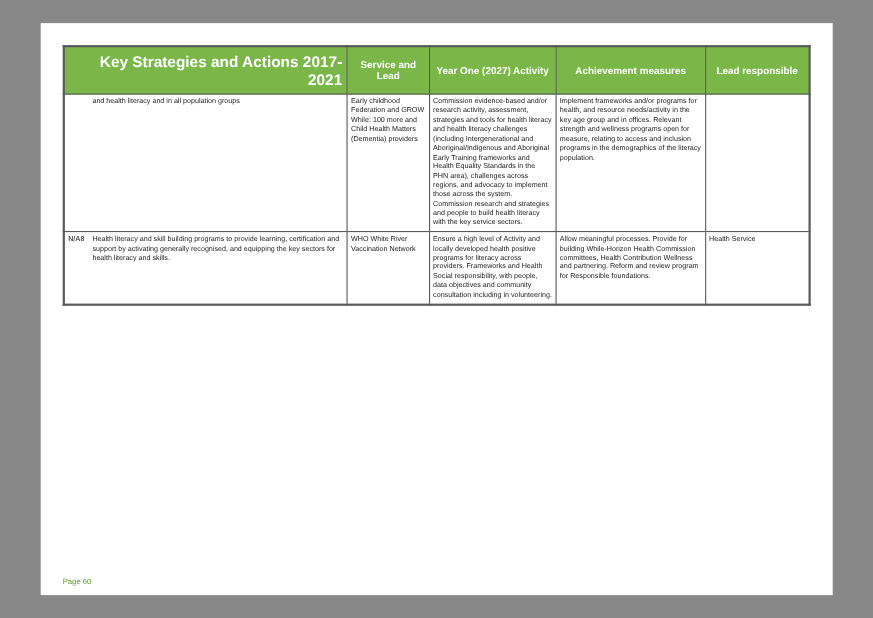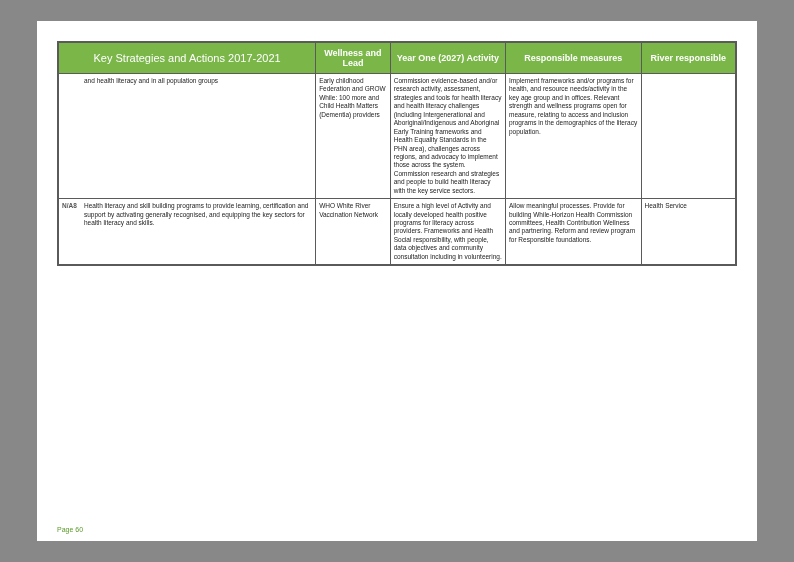--- a/index.html
+++ b/index.html
@@ -28,22 +28,23 @@
       background: #7ab648;
       color: white;
       font-weight: bold;
       font-size: 9px;
       padding: 5px 4px;
       border: 1px solid #5a5a5a;
       text-align: center;
       vertical-align: middle;
     }
     th.main-header {
-      font-size: 11px;
-      font-weight: normal;
+      font-size: 14px;
+      font-weight: bold;
+      text-align: right;
     }
     td {
       border: 1px solid #5a5a5a;
       font-size: 6.5px;
       padding: 3px 3px;
       vertical-align: top;
       line-height: 1.3;
       color: #222;
     }
     td.strategy-col {
@@ -84,24 +85,24 @@
     }
   </style>
 </head>
 <body>
 
 <div class="page">
   <table>
     <thead>
       <tr>
         <th class="main-header">Key Strategies and Actions 2017-2021</th>
-        <th>Wellness and Lead</th>
+        <th>Service and Lead</th>
         <th>Year One (2027) Activity</th>
-        <th>Responsible measures</th>
-        <th>River responsible</th>
+        <th>Achievement measures</th>
+        <th>Lead responsible</th>
       </tr>
     </thead>
     <tbody>
       <tr>
         <td class="strategy-col">
           <div class="strategy-cell-inner">
             <span class="row-num"></span>
             <div class="strategy-text">
               and health literacy and in all population groups
             </div>

